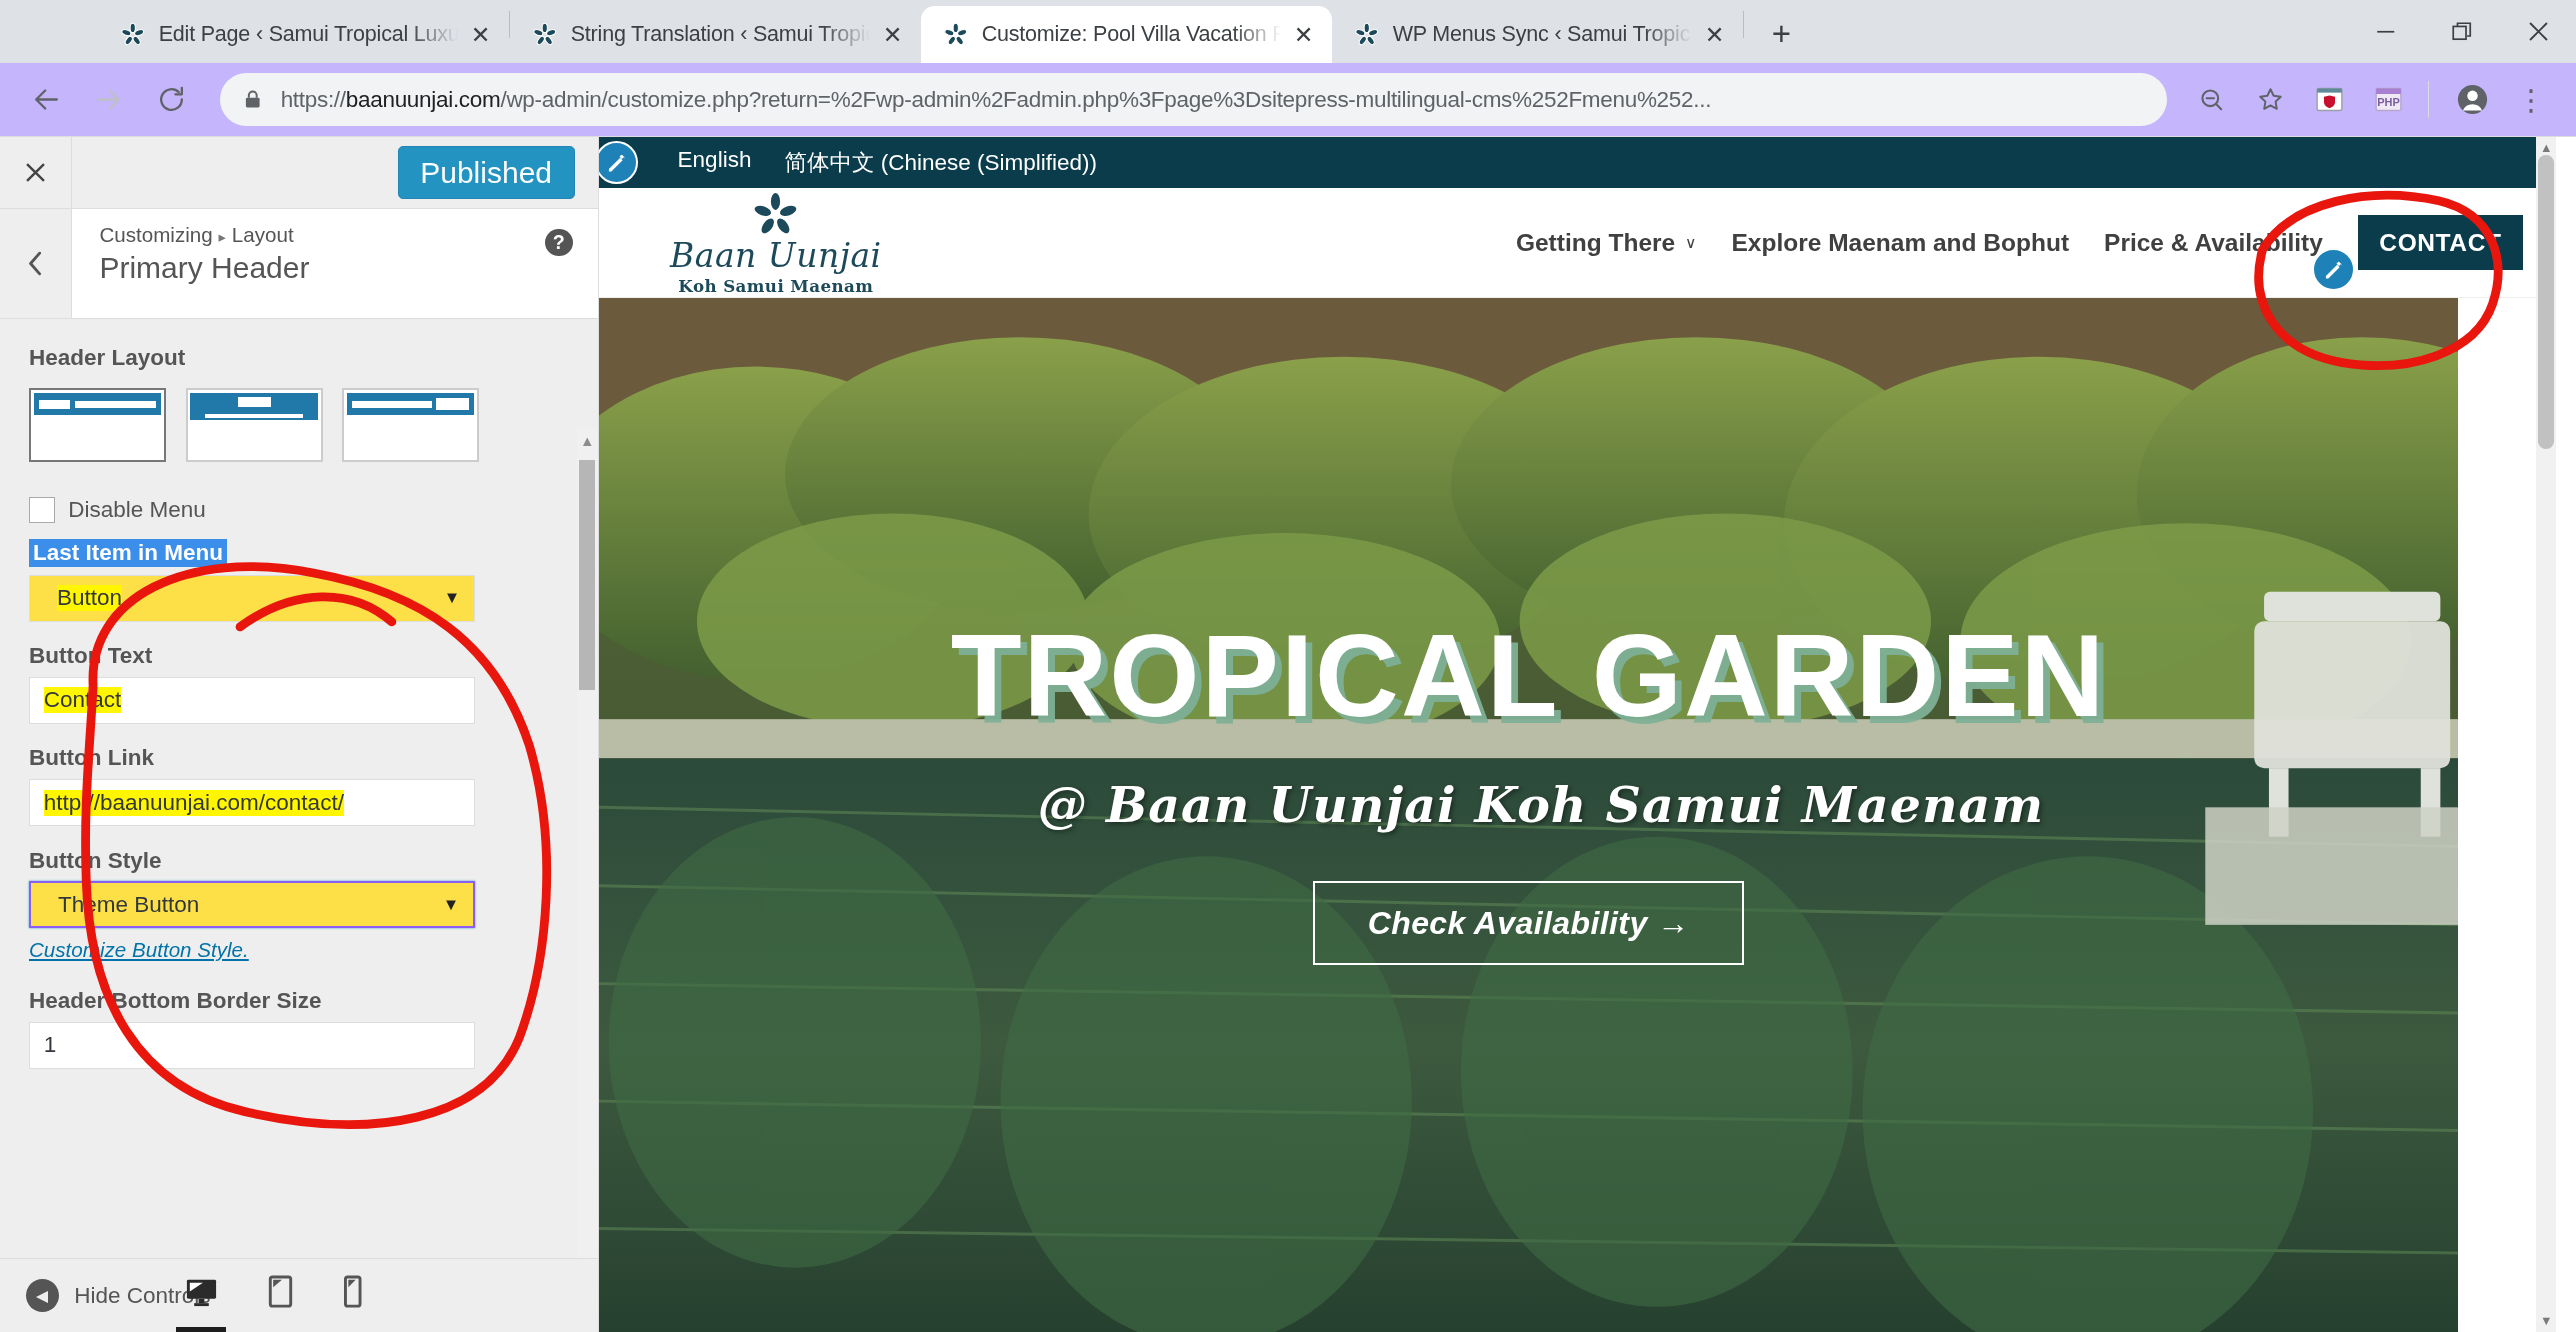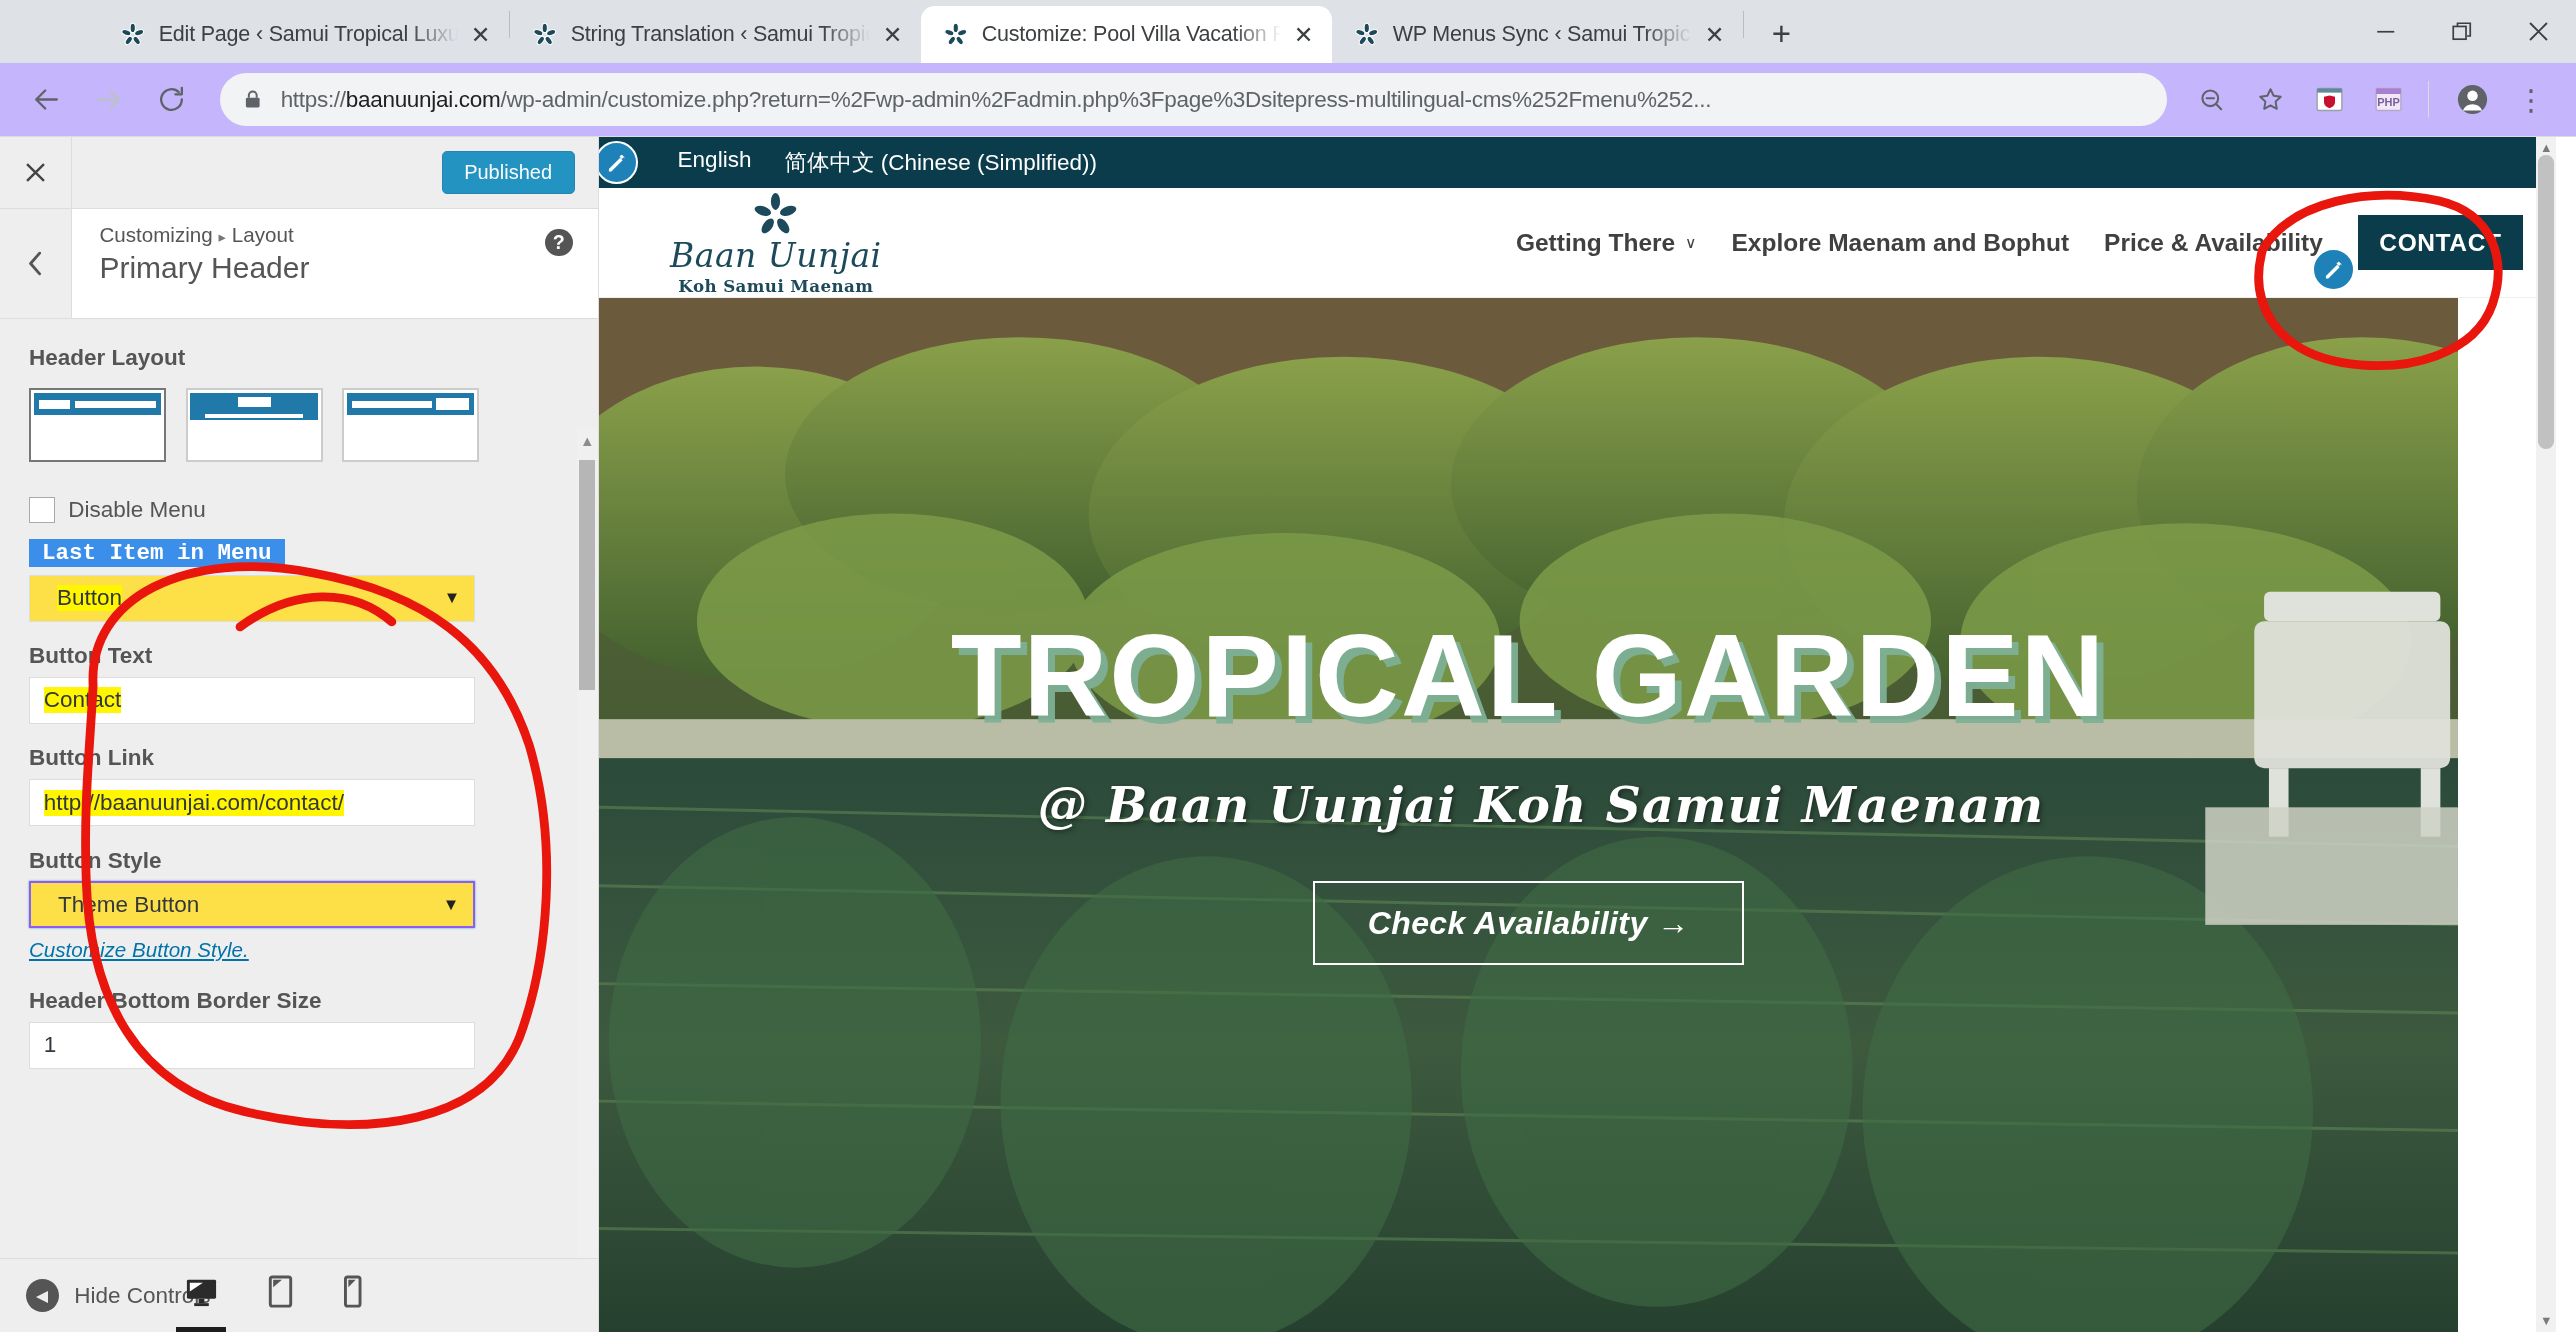--- a/index.html
+++ b/index.html
@@ -93,21 +93,21 @@
     height: 72px; background: #eee; border-bottom: 1px solid #ddd;
     display: flex; align-items: stretch;
   }
   .cust-close {
     width: 72px; border-right: 1px solid #ddd; display: flex;
     align-items: center; justify-content: center; color: #444;
   }
   .cust-head-right { flex: 1; display:flex; align-items:center; justify-content:flex-end; padding-right: 23.5px; }
   .published {
     background: #0085ba; color: #fff; border: 1px solid #0073aa; border-radius: 4.9px;
-    font-size: 20px; padding: 8.8px 21.5px; opacity: .85;
+    font-size: 30px; padding: 8.8px 21.5px; opacity: .85;
   }
 
   .panel-title {
     height: 110px; background: #fff; border-bottom: 1px solid #ddd;
     display: flex; align-items: stretch; position: relative;
   }
   .panel-back {
     width: 72px; background: #eee; border-right: 1px solid #ddd;
     display:flex; align-items:center; justify-content:center; color:#555;
   }
@@ -128,21 +128,21 @@
   .lchoice.selected { border-color: #777; }
   .lbar { height: 22.5px; background: #2079a8; display:flex; align-items:center; padding: 0 4.9px; gap: 4.9px; }
   .lblk { background:#fff; height: 8.8px; }
 
   .field-row { margin-bottom: 21.5px; position: relative; }
   .chk-row { display: flex; align-items: center; margin-bottom: 15.7px; }
   .chk { width: 25.5px; height: 25.5px; background:#fff; border: 1px solid #aaa; margin-right: 13.7px; }
   .chk-lbl { font-size: 22.5px; color: #555; }
 
   .ctrl-label { font-size: 22.5px; color: #555; font-weight: bold; margin-bottom: 7.8px; display:inline-block; }
-  .ctrl-label.selected-text { background:#3b8eea; color:#fff; padding: 1px 13px; font-family: Liberation Mono, monospace; }
+  .ctrl-label.selected-text { background:#3b8eea; color:#fff; padding: 1px 4px; }
 
   .select-box {
     width: 446px; height: 47px; background:#fde047; border:1px solid #ddd;
     display:flex; align-items:center; padding: 0 27px; font-size: 22.5px; color:#32373c;
     position: relative;
   }
   .select-box.focused { border: 2px solid #8b5cf6; box-shadow: 0 0 2px rgba(30,140,190,.8); text-align: center; }
   .select-box .caret { position:absolute; right: 13.7px; font-size: 16.7px; color:#222; }
   .text-input {
     width: 446px; height: 47px; background:#fff; border:1px solid #ddd;

